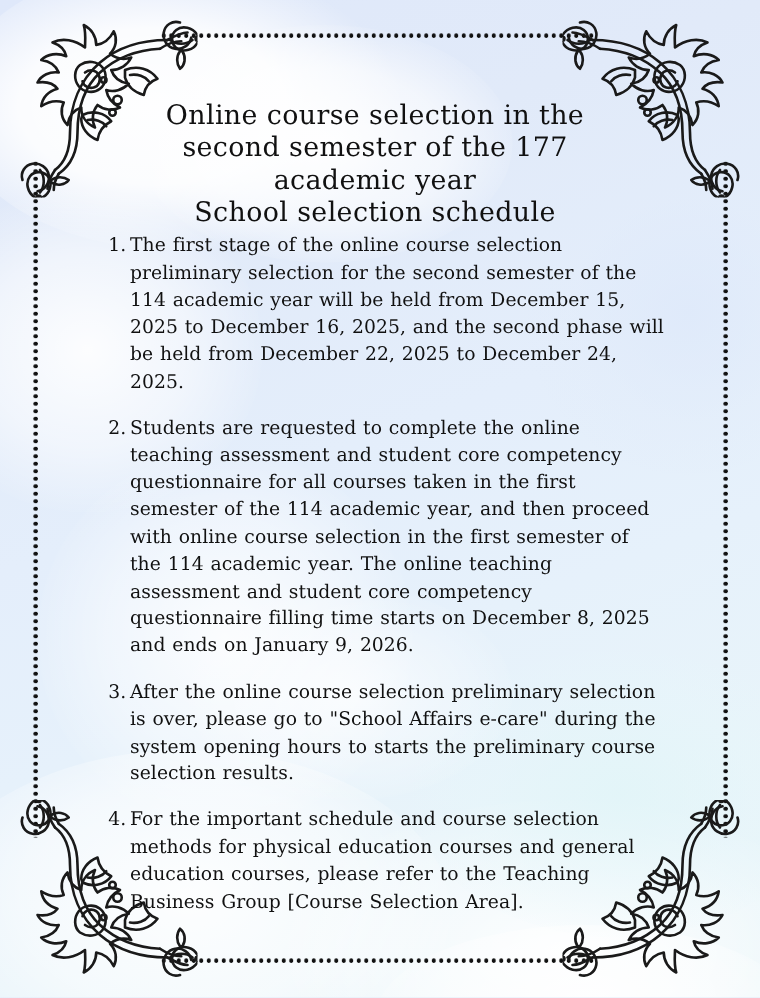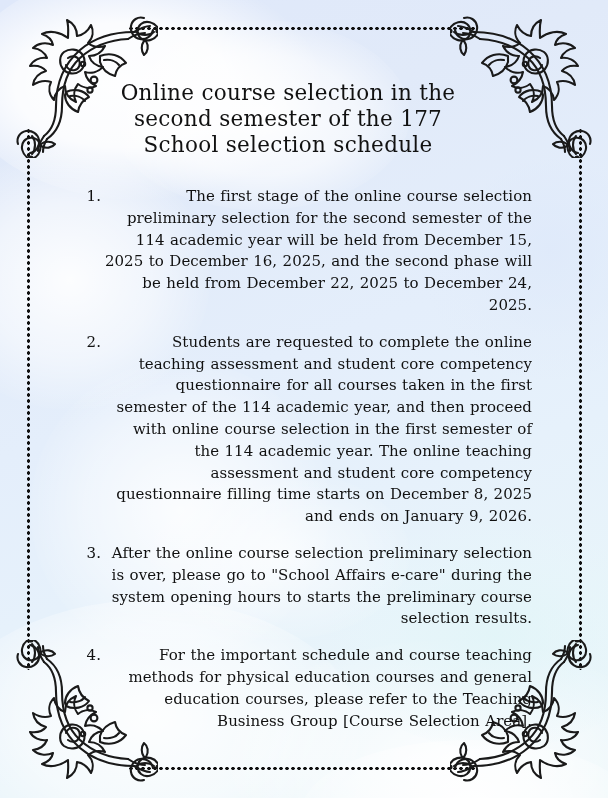--- a/index.html
+++ b/index.html
@@ -88,21 +88,21 @@
 
   
   #content {
     position: absolute;
     left: 0; top: 0;
     width: 608px; height: 798px;
   }
 
   #title-block {
     position: absolute;
-    left: 88px; top: 80px;
+    left: 100px; top: 80px;
     width: 400px;
     text-align: center;
     color: #111;
     font-size: 21.5px;
     line-height: 26px;
     letter-spacing: .3px;
     font-family: "DejaVu Serif", "Liberation Serif", serif;
   }
   #title-block .tline { display: block; white-space: pre; }
 
@@ -123,21 +123,21 @@
   .item:last-child { margin-bottom: 0; }
   .item-num {
     flex: 0 0 auto;
     width: 20px;
     text-align: right;
     padding-right: 3px;
     white-space: nowrap;
   }
   .item-text {
     flex: 1 1 auto;
-    text-align: right;
+    text-align: left;
     word-spacing: .6px;
   }
 </style>
 </head>
 <body>
 
 <div id="poster">
 
   <div class="cloud c1"></div>
   <div class="cloud c2"></div>
@@ -316,20 +316,21 @@
         <path d="M33 138 C38 141 44 140 47 136 C43 133 37 133 33 136 Z"></path>
       </g>
     </svg>
   </div>
 
   <div id="content">
 
     <div id="title-block">
       <span class="tline">Online course selection in the</span>
       <span class="tline">second semester of the 177</span>
+      <span class="tline">academic year</span>
       <span class="tline">School selection schedule</span>
     </div>
 
     <div id="items">
 
       <div class="item">
         <span class="item-num">1.</span>
         <span class="item-text">The first stage of the online course selection preliminary selection for the second semester of the 114 academic year will be held from December 15, 2025 to December 16, 2025, and the second phase will be held from December 22, 2025 to December 24, 2025.</span>
       </div>
 
@@ -338,18 +339,18 @@
         <span class="item-text">Students are requested to complete the online teaching assessment and student core competency questionnaire for all courses taken in the first semester of the 114 academic year, and then proceed with online course selection in the first semester of the 114 academic year. The online teaching assessment and student core competency questionnaire filling time starts on December 8, 2025 and ends on January 9, 2026.</span>
       </div>
 
       <div class="item">
         <span class="item-num">3.</span>
         <span class="item-text">After the online course selection preliminary selection is over, please go to "School Affairs e-care" during the system opening hours to starts the preliminary course selection results.</span>
       </div>
 
       <div class="item">
         <span class="item-num">4.</span>
-        <span class="item-text">For the important schedule and course teaching methods for physical education courses and general education courses, please refer to the Teaching Business Group [Course Selection Area].</span>
+        <span class="item-text">For the important schedule and course selection methods for physical education courses and general education courses, please refer to the Teaching Business Group [Course Selection Area].</span>
       </div>
 
     </div>
   </div>
 </div>
 
 </body></html>

